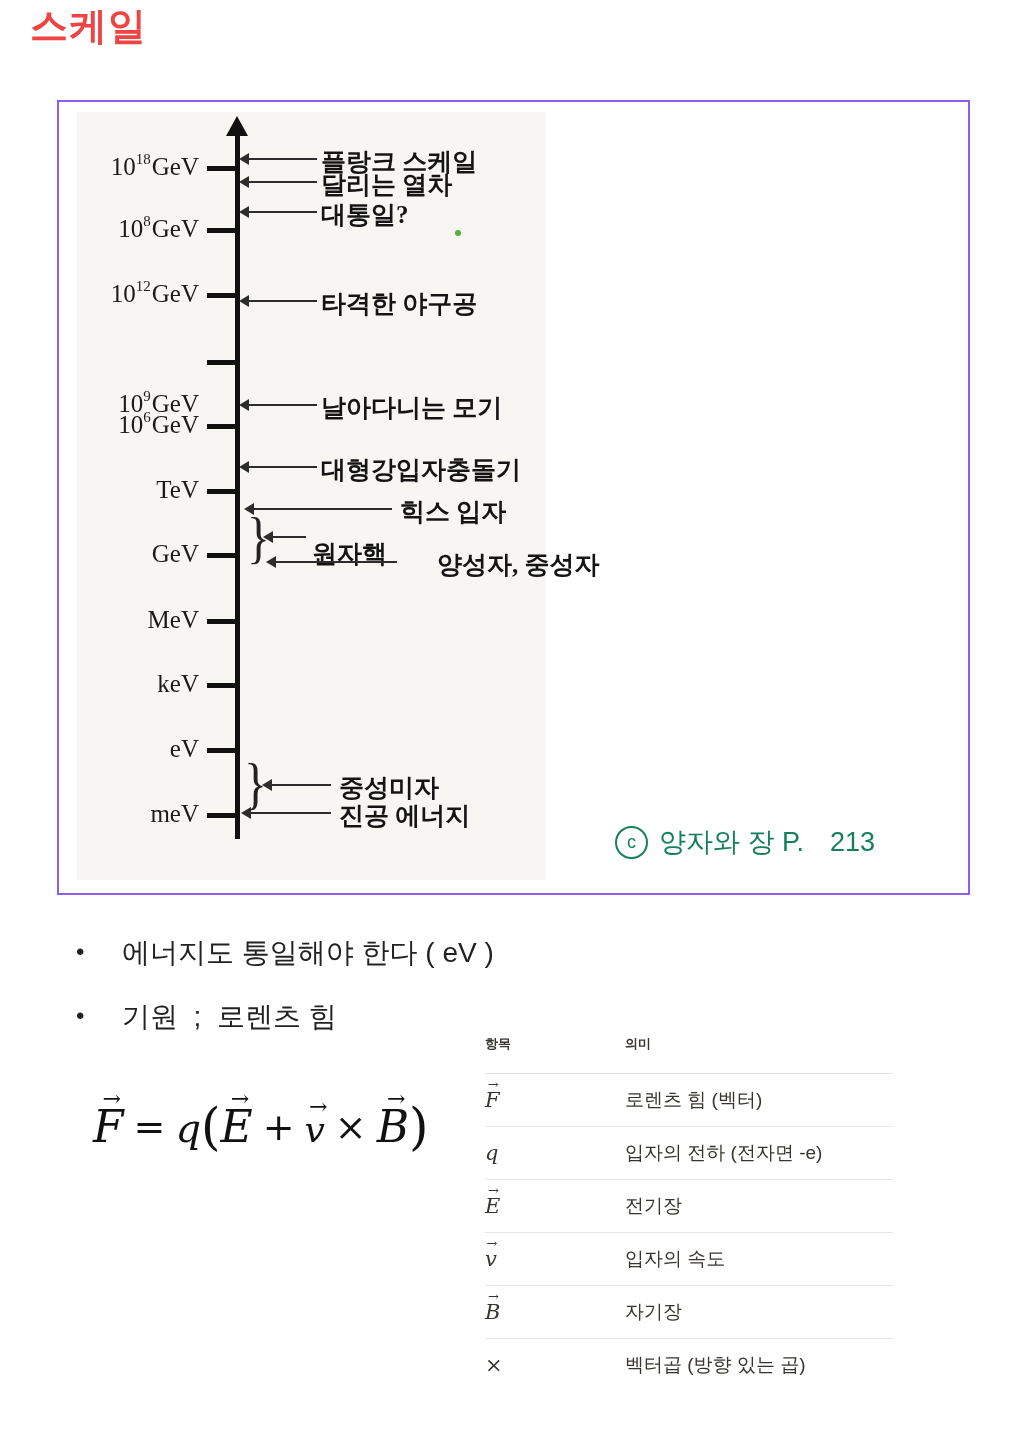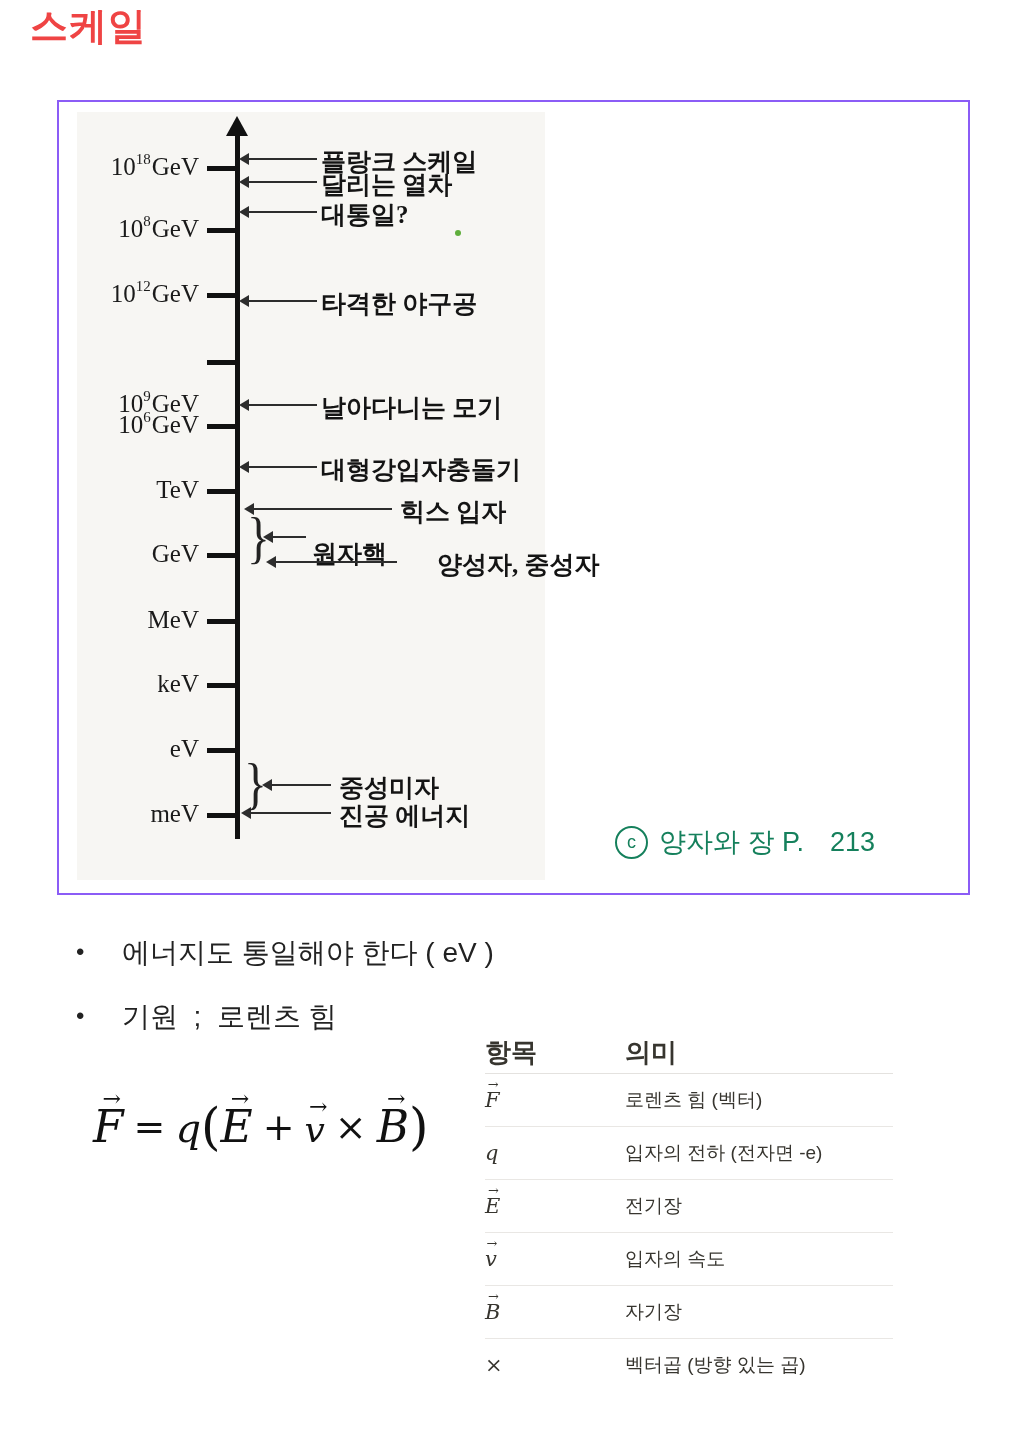--- a/index.html
+++ b/index.html
@@ -56,21 +56,21 @@
   .vletter{position:relative;display:inline-block;font-style:italic;}
   .vletter .arr{position:absolute;top:-15px;left:50%;transform:translateX(-35%);
                 font-size:22px;font-style:normal;letter-spacing:-2px;}
   .formula .op{font-size:38px;margin:0 10px;position:relative;top:-2px;}
   .formula .paren{font-size:50px;font-weight:300;position:relative;top:2px;}
   .formula .qv{font-size:40px;}
   .formula .small{font-size:36px;}
 
   
   .meaning-table{position:absolute;left:485px;top:1035px;width:408px;color:#37352f;}
-  .t-head{display:flex;height:38px;align-items:flex-start;font-weight:700;font-size:26px;
+  .t-head{display:flex;height:38px;align-items:flex-start;font-weight:700;font-size:13px;
           border-bottom:1px solid #e4e2df;}
   .t-row{display:flex;height:52px;align-items:center;border-bottom:1px solid #e9e7e4;}
   .t-row:last-child{border-bottom:none;}
   .col-sym{width:140px;flex:0 0 140px;}
   .t-sym{position:relative;display:inline-block;font-family:"DejaVu Serif","Liberation Serif",serif;
          font-size:21px;}
   .t-sym.it{font-style:italic;}
   .t-sym .arr{position:absolute;top:-11px;left:45%;transform:translateX(-35%);
               font-size:13px;font-style:normal;}
   .t-meaning{font-size:19px;}

